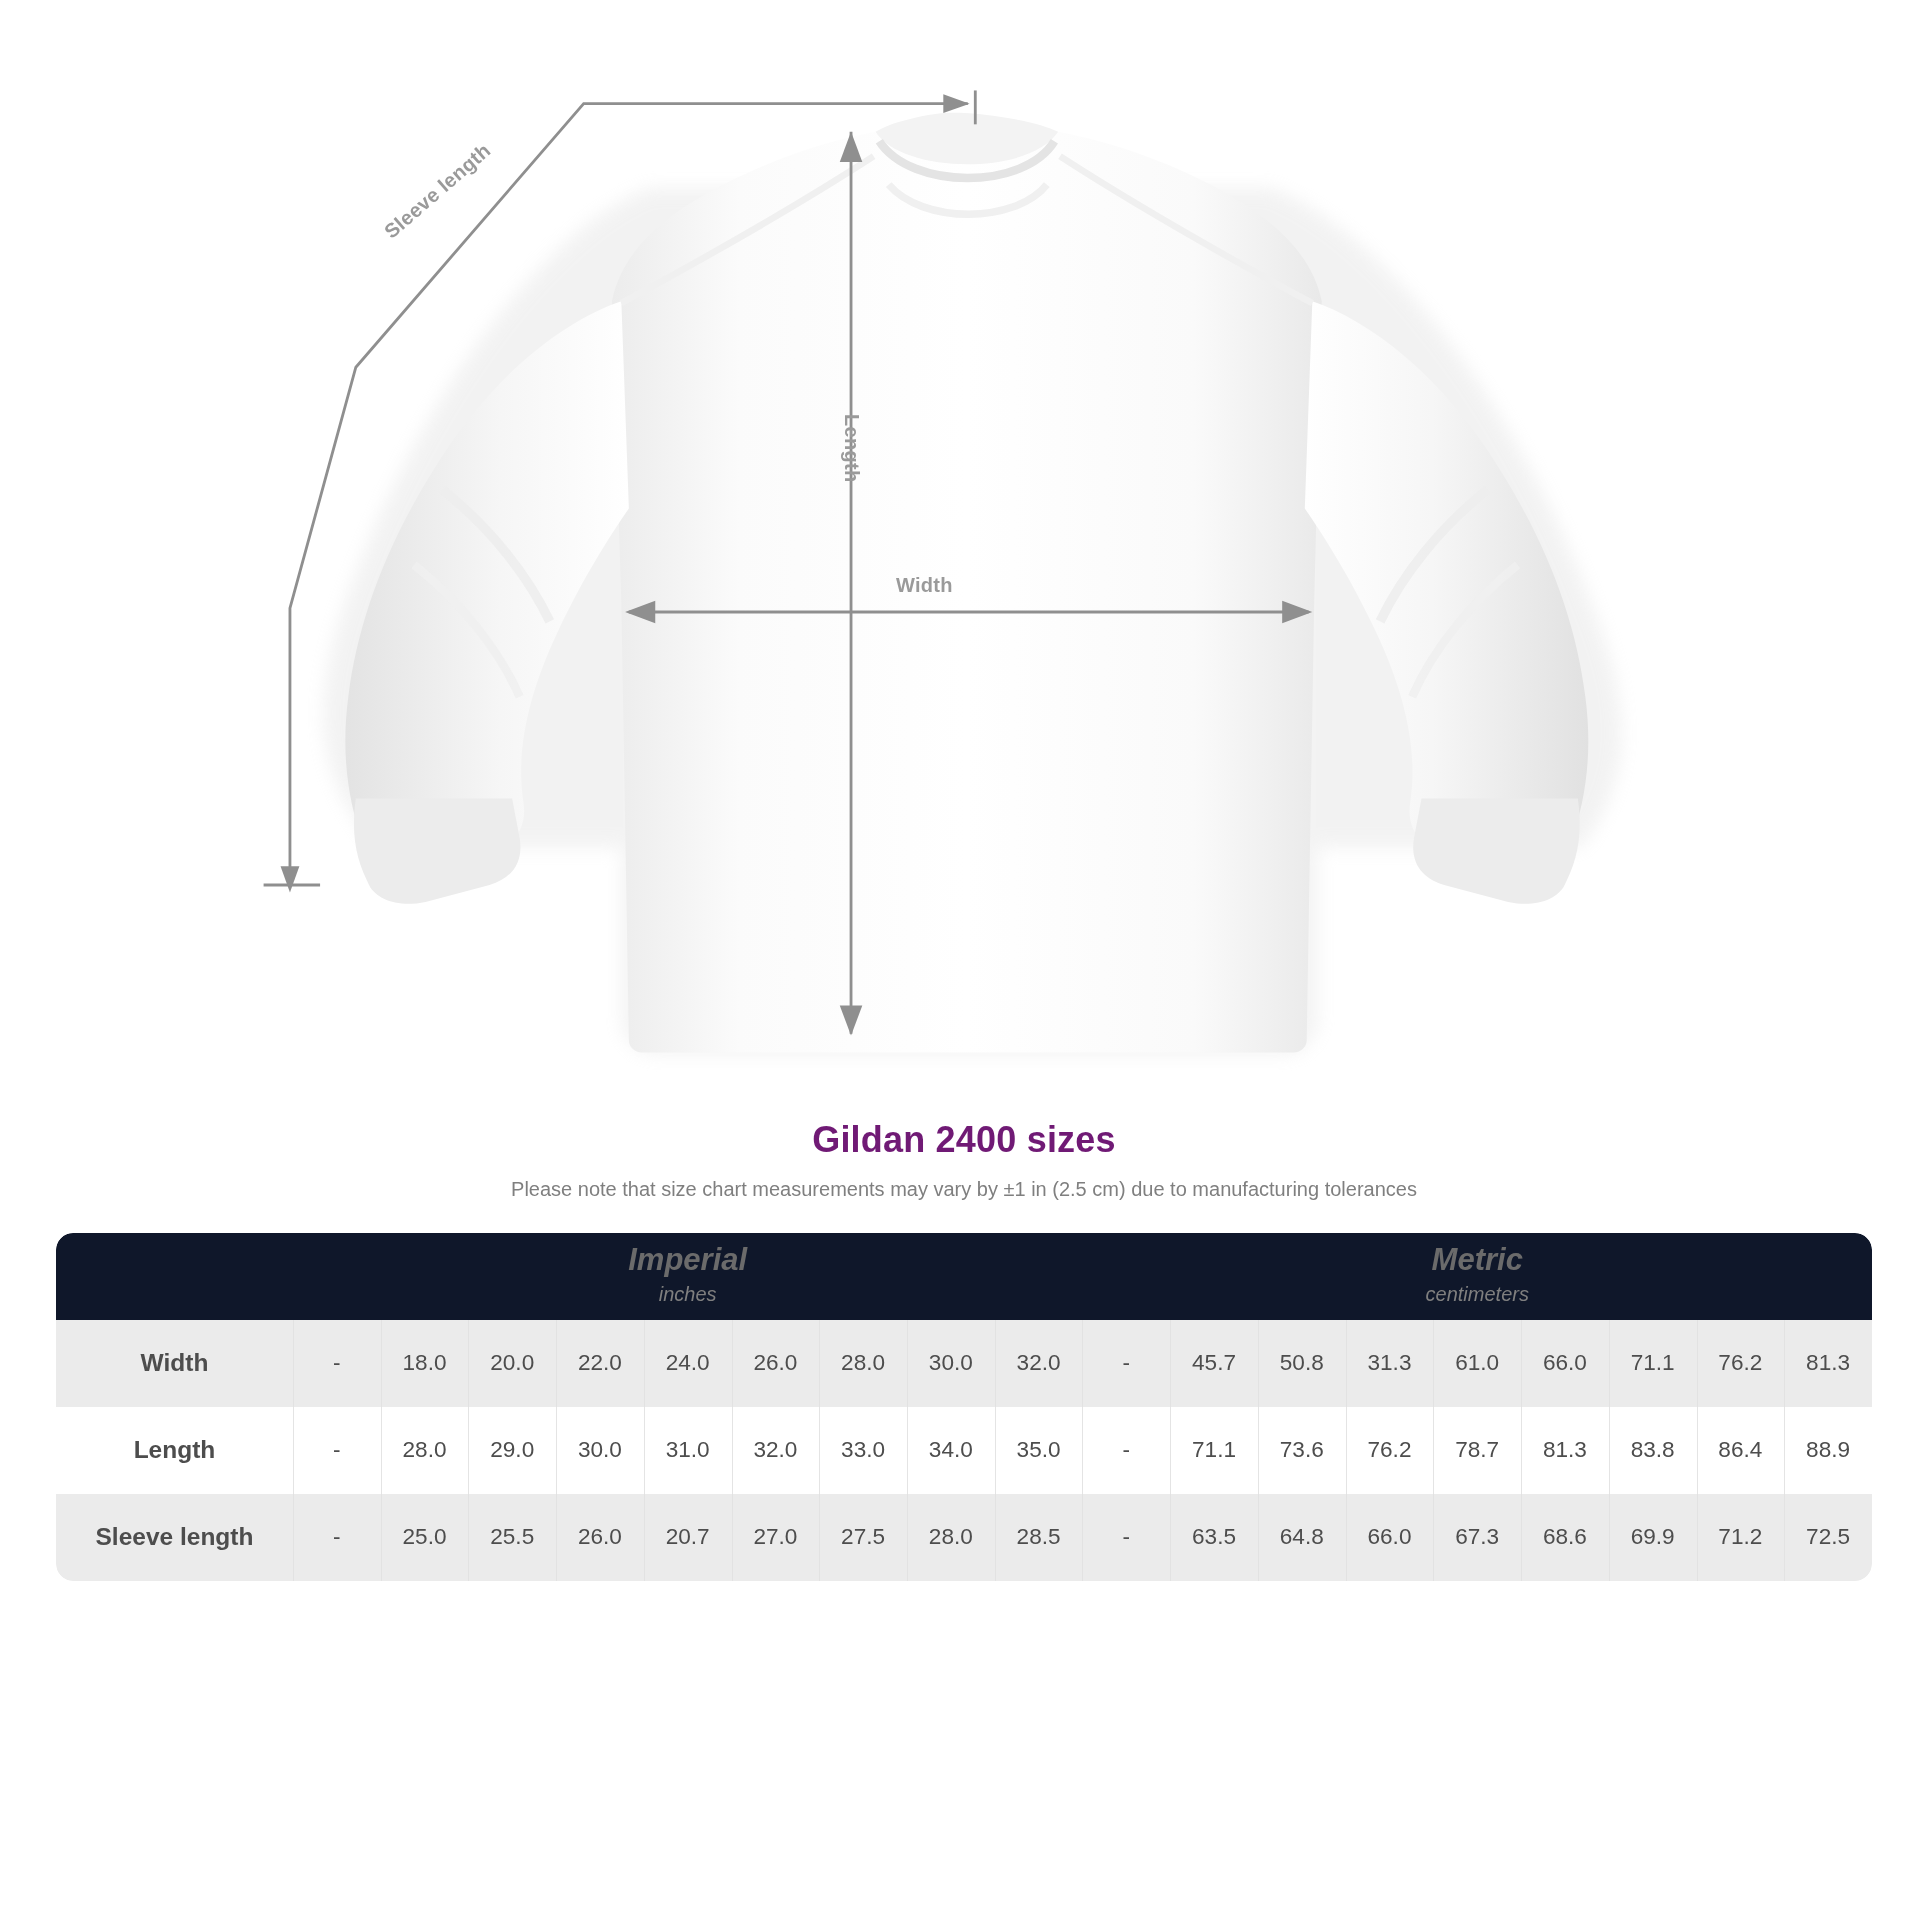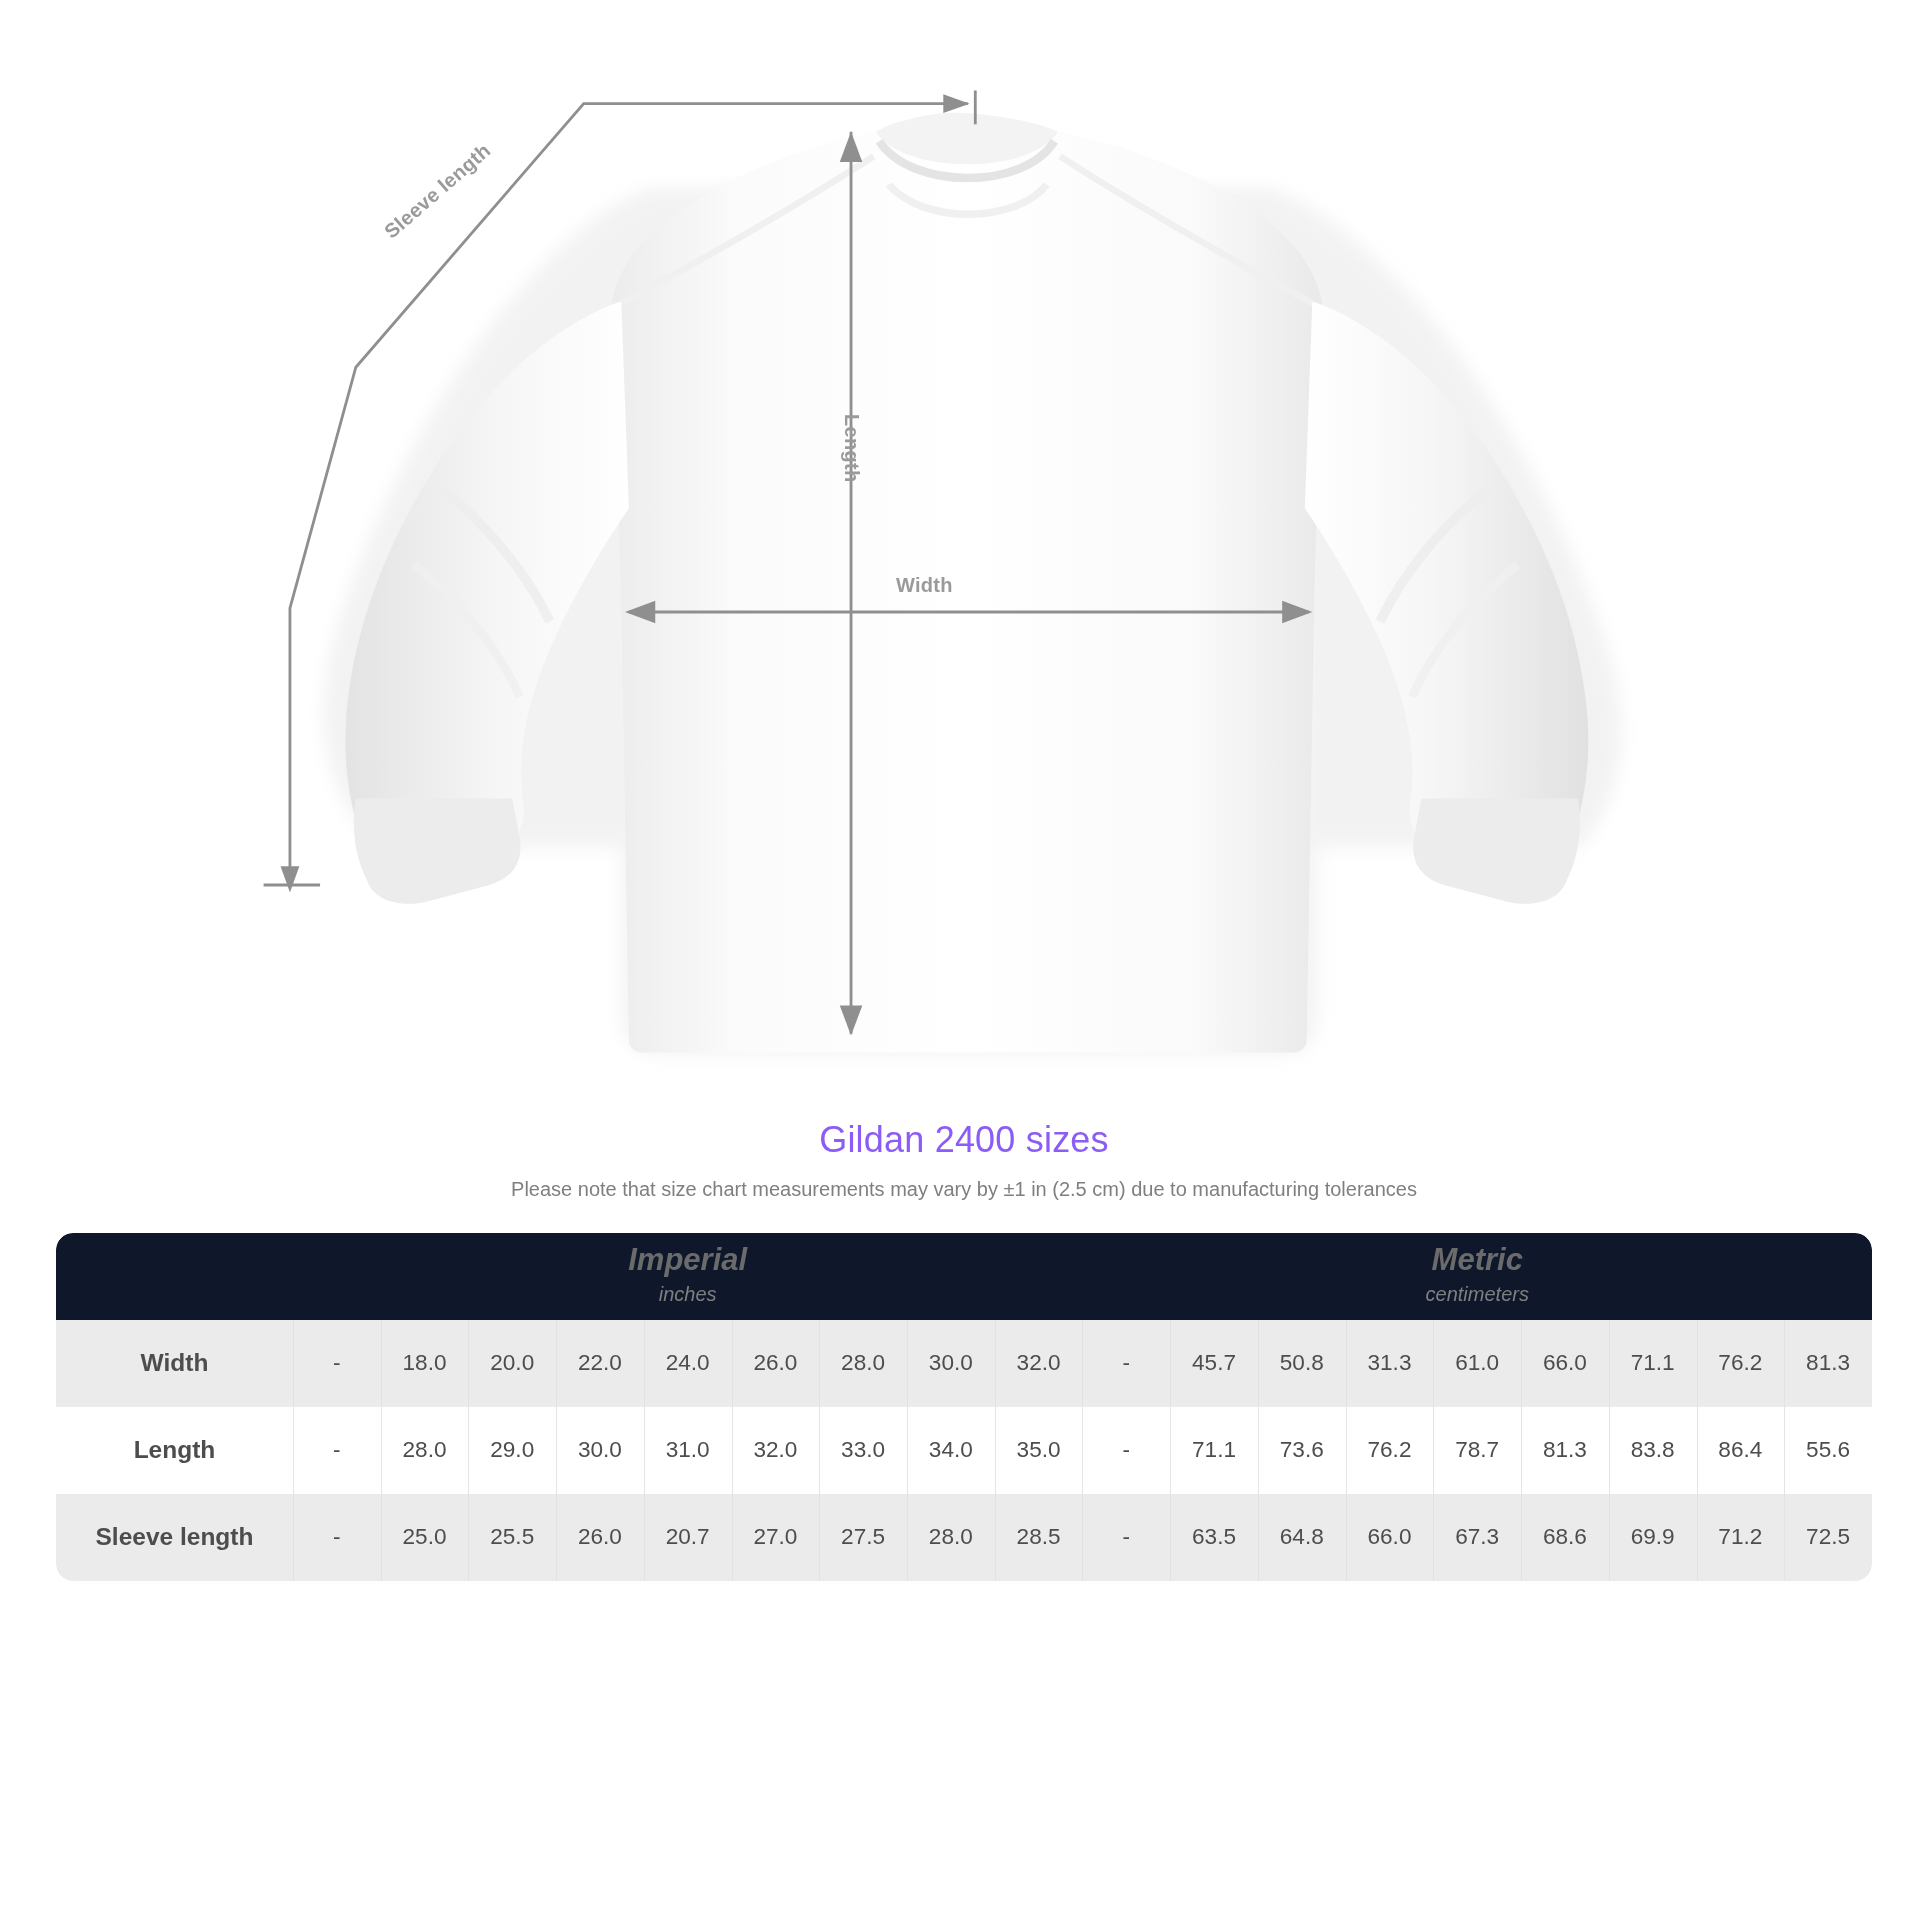--- a/index.html
+++ b/index.html
@@ -59,22 +59,22 @@
     top: 574px;
   }
 
   
   .title-block {
     text-align: center;
     margin-top: 7.5px;
   }
   .chart-title {
     font-size: 36px;
-    font-weight: normal;
-    color: #8b5cf6;
+    font-weight: bold;
+    color: #701a75;
     margin: 0 0 17px 0;
     letter-spacing: 0.2px;
   }
   .chart-note {
     font-size: 20px;
     color: #7f7f7f;
     margin: 0;
   }
 
   
@@ -382,21 +382,21 @@
           <td class="col-sep">34.0</td>
           <td class="col-sep">35.0</td>
           <td class="col-sep">-</td>
           <td class="col-sep">71.1</td>
           <td class="col-sep">73.6</td>
           <td class="col-sep">76.2</td>
           <td class="col-sep">78.7</td>
           <td class="col-sep">81.3</td>
           <td class="col-sep">83.8</td>
           <td class="col-sep">86.4</td>
-          <td class="col-sep">55.6</td>
+          <td class="col-sep">88.9</td>
         </tr>
 
         <tr class="data-row shaded row-sep">
           <td class="rowhead">Sleeve length</td>
           <td class="col-sep">-</td>
           <td class="col-sep">25.0</td>
           <td class="col-sep">25.5</td>
           <td class="col-sep">26.0</td>
           <td class="col-sep">20.7</td>
           <td class="col-sep">27.0</td>

